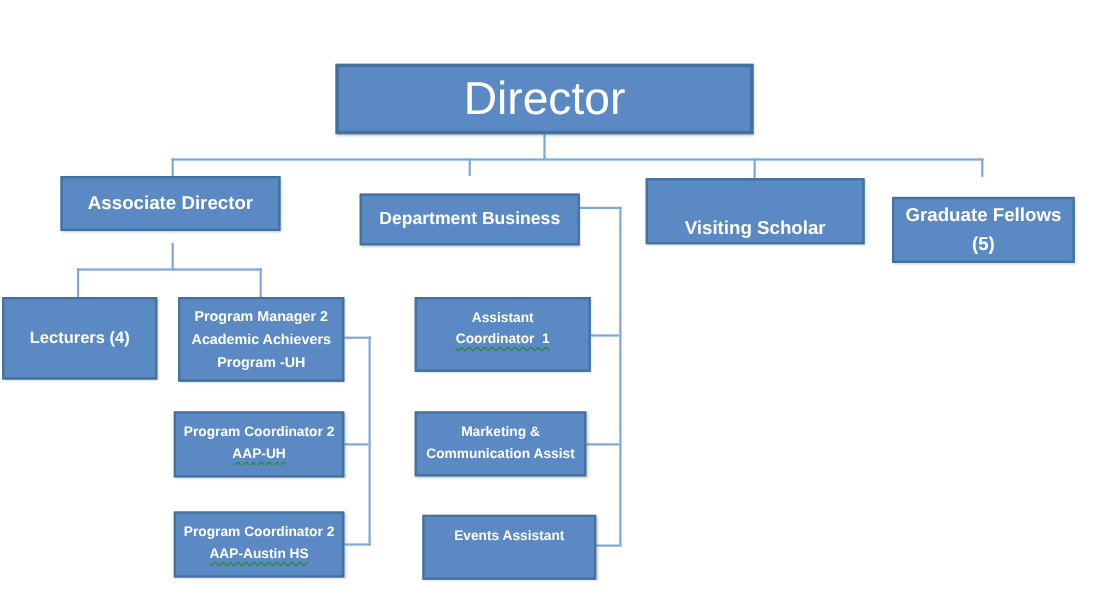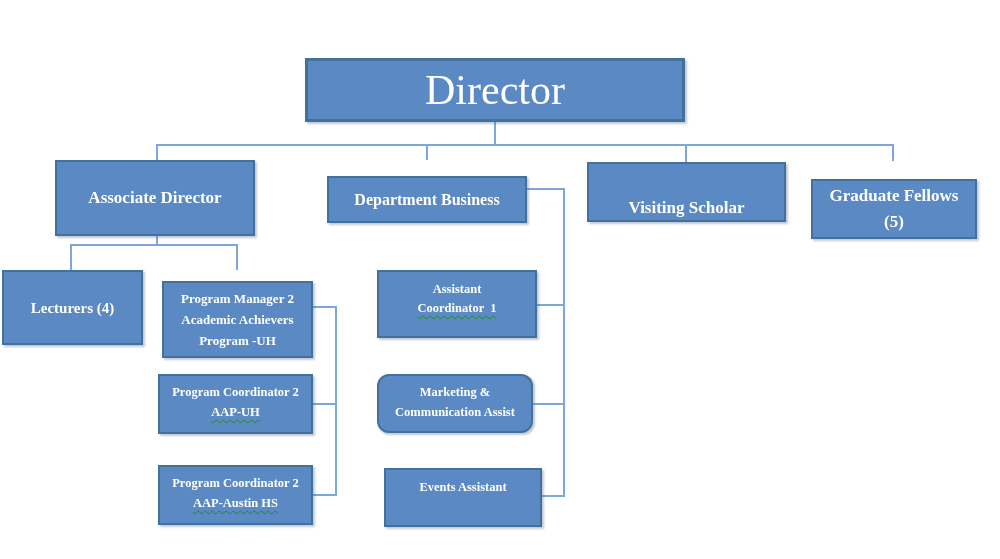--- a/index.html
+++ b/index.html
@@ -2,21 +2,21 @@
 <html><head>
 <meta charset="utf-8">
 <style>
   html, body { margin: 0; padding: 0; background: #ffffff; }
   .canvas {
     position: relative;
     width: 1000px;
     height: 559px;
     background: #ffffff;
     overflow: hidden;
-    font-family: Liberation Serif, serif;
+    font-family: Liberation Sans, sans-serif;
   }
 
   
   .node {
     position: absolute;
     box-sizing: border-box;
     background: #5a89c4;
     border: 2px solid #41719c;
     color: #ffffff;
     display: flex;
@@ -26,42 +26,42 @@
     text-align: center;
     box-shadow: 1.5px 1.5px 2px rgba(80,100,130,0.35);
   }
   .node .nl { white-space: pre; line-height: 20px; font-weight: 700; font-size: 12.5px; }
 
   .top-align { justify-content: flex-start; }
 
   #n-director   { left: 305px; top: 58px;  width: 380px; height: 64px; border-width: 3px; }
   #n-director .nl { font-size: 42px; font-weight: 400; line-height: 48px; }
 
-  #n-associate  { left: 55px;  top: 160px; width: 200px; height: 76px; }
+  #n-associate  { left: 55px;  top: 160px; width: 200px; height: 50px; }
   #n-associate .nl { font-size: 17px; line-height: 22px; }
 
   #n-dba        { left: 327px; top: 176px; width: 200px; height: 47px; }
   #n-dba .nl    { font-size: 16px; line-height: 27px; }
 
   #n-visiting   { left: 587px; top: 162px; width: 199px; height: 60px; }
   #n-visiting .nl { font-size: 17px; line-height: 22px; margin-top: 32px; }
 
   #n-fellows    { left: 811px; top: 179px; width: 166px; height: 60px; }
   #n-fellows .nl { font-size: 17px; line-height: 26px; }
 
   #n-lecturers  { left: 2px;   top: 270px; width: 141px; height: 75px; }
   #n-lecturers .nl { font-size: 15px; line-height: 20px; }
 
-  #n-pm         { left: 162px; top: 270px; width: 151px; height: 77px; margin-top: 11px; }
+  #n-pm         { left: 162px; top: 270px; width: 151px; height: 77px; }
   #n-pm .nl     { font-size: 13px; line-height: 21px; }
 
   #n-fincoord   { left: 377px; top: 270px; width: 160px; height: 68px; padding-top: 8px; }
   #n-fincoord .nl { font-size: 12.5px; line-height: 19px; }
 
-  #n-marketing  { left: 377px; top: 374px; width: 156px; height: 59px; padding-top: 6px; border-radius: 12px; }
+  #n-marketing  { left: 377px; top: 374px; width: 156px; height: 59px; padding-top: 6px; }
   #n-marketing .nl { line-height: 20px; }
 
   #n-pcuh       { left: 158px; top: 374px; width: 155px; height: 60px; padding-top: 6px; }
   #n-pcaustin   { left: 158px; top: 465px; width: 155px; height: 60px; padding-top: 6px; }
 
   #n-events     { left: 372px; top: 468px; width: 158px; height: 59px; padding-top: 7px; margin-left: 12px; }
 
   
   .squiggle {
     text-decoration: underline wavy #1f8a1f;

